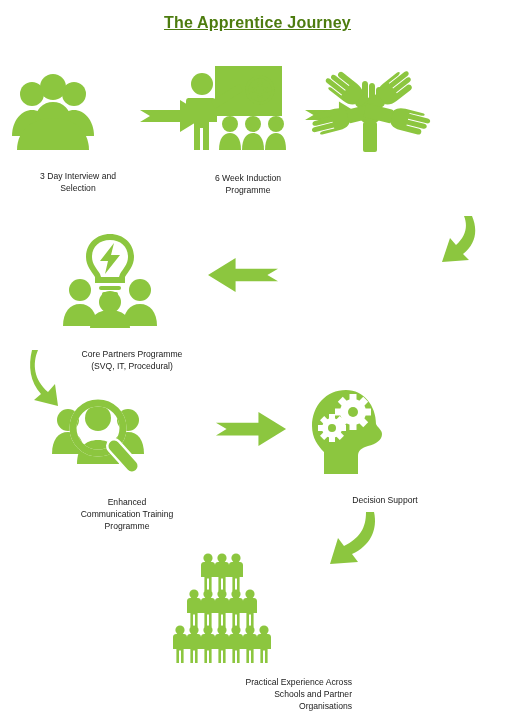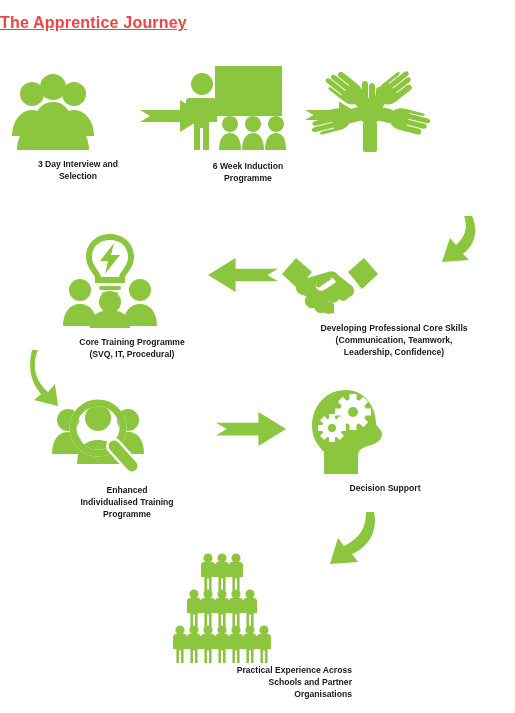--- a/index.html
+++ b/index.html
@@ -18,37 +18,38 @@
     position: absolute;
     left: 0; top: 0;
     width: 515px;
     height: 713px;
   }
   #page-title {
     position: absolute;
     left: 0;
     top: 14px;
     width: 515px;
+    text-align: center;
     font-size: 16px;
     font-weight: bold;
-    color: #ef4444;
+    color: #4d7c0f;
     text-decoration: underline;
     letter-spacing: 0.2px;
   }
   .node {
     position: absolute;
     text-align: center;
   }
   .node .caption {
     font-size: 8.6px;
-    font-weight: bold;
+    font-weight: normal;
     color: #1a1a1a;
     line-height: 1.42;
     white-space: pre-line;
-    margin-top: 8px;
+    margin-top: 20px;
   }
   .icon-box {
     display: block;
     margin: 0 auto;
   }
   .arrow {
     position: absolute;
   }
   svg { display: block; overflow: visible; }
 </style>
@@ -163,46 +164,20 @@
       </svg>
     </span>
   </div>
 
   <div class="arrow" style="left:438px; top:216px;">
     <svg width="44" height="56" viewBox="0 0 44 56">
       <path fill="#8CC63F" d="M34,0 C40,14 38,28 25,38 L31,44 L4,46 L12,22 L18,29 C28,20 30,10 26,0 Z"></path>
     </svg>
   </div>
 
-  <div class="node" style="left:278px; top:250px; width:232px;">
-    <span class="icon-box">
-      <svg width="104" height="64" viewBox="0 0 104 64">
-        <g fill="#8CC63F">
-
-          <path d="M4,24 L18,8 L34,22 L20,39 Z"></path>
-
-          <path d="M100,24 L86,8 L70,22 L84,39 Z"></path>
-
-          <path d="M18,36 C18,31 24,26 30,28 L50,22 C54,20 58,22 60,25 L74,36
-                   C78,40 76,46 71,47 C69,51 64,52 61,49 C59,53 54,54 51,51
-                   C49,55 43,55 41,51 L22,44 C18,42 18,39 18,36 Z"></path>
-
-          <path d="M40,46 C37,43 32,43 29,46 C26,49 26,53 29,56 C32,59 36,59 39,56 Z"></path>
-          <path d="M48,51 C45,48 41,48 38,51 C35,54 35,58 38,61 C41,64 45,64 48,61 Z"></path>
-          <path d="M56,54 C53,51 49,51 47,54 C44,57 44,60 47,63 C49,64 53,64 56,63 Z"></path>
-
-          <path fill="#ffffff" d="M44,28 C40,30 37,33 38,37 C39,41 44,42 48,39 L58,32 L55,28 Z"></path>
-          <path d="M46,26 C42,28 38,31 38,35 C38,37 40,38 42,37 C45,34 50,31 54,29 Z"></path>
-        </g>
-      </svg>
-    </span>
-    <div class="caption">Developing Professional Core Skills
-(Communication, Teamwork,
-Leadership, Confidence)</div>
-  </div>
 
   <div class="arrow" style="left:208px; top:258px;">
     <svg width="70" height="34" viewBox="0 0 66 32">
       <path fill="#8CC63F" d="M66,10 L26,10 L26,0 L0,16 L26,32 L26,22 L66,22 L56,16 Z"></path>
     </svg>
   </div>
 
   <div class="node" style="left:62px; top:232px; width:140px;">
     <span class="icon-box">
       <svg width="96" height="96" viewBox="0 0 96 96">
@@ -219,21 +194,21 @@
 
           <circle cx="18" cy="58" r="11"></circle>
           <circle cx="78" cy="58" r="11"></circle>
           <circle cx="48" cy="70" r="11"></circle>
           <path d="M1,94 C1,80 8,72 18,72 C28,72 35,80 35,94 Z"></path>
           <path d="M61,94 C61,80 68,72 78,72 C88,72 95,80 95,94 Z"></path>
           <path d="M28,96 C28,84 36,78 48,78 C60,78 68,84 68,96 Z"></path>
         </g>
       </svg>
     </span>
-    <div class="caption">Core Training Programme
+    <div class="caption">Core Partners Programme
 (SVQ, IT, Procedural)</div>
   </div>
 
   <div class="arrow" style="left:28px; top:350px;">
     <svg width="46" height="56" viewBox="0 0 46 56">
       <path fill="#8CC63F" d="M10,0 C4,14 6,30 20,42 L27,34 L30,56 L6,50 L13,44 C2,32 0,16 4,0 Z"></path>
     </svg>
   </div>
 
   <div class="node" style="left:52px; top:398px; width:150px;">
@@ -251,21 +226,21 @@
 
           <circle cx="46" cy="30" r="25" fill="none" stroke="#ffffff" stroke-width="7"></circle>
           <circle cx="46" cy="30" r="25" fill="none" stroke="#8CC63F" stroke-width="7"></circle>
 
           <path d="M62,48 L80,68" stroke="#ffffff" stroke-width="16" stroke-linecap="round" fill="none"></path>
           <path d="M62,48 L80,68" stroke="#8CC63F" stroke-width="11" stroke-linecap="round" fill="none"></path>
         </g>
       </svg>
     </span>
     <div class="caption">Enhanced
-Individualised Training
+Communication Training
 Programme</div>
   </div>
 
   <div class="arrow" style="left:215px; top:412px;">
     <svg width="72" height="34" viewBox="0 0 66 32">
       <path fill="#8CC63F" d="M0,10 L40,10 L40,0 L66,16 L40,32 L40,22 L0,22 L10,16 Z"></path>
     </svg>
   </div>
 
   <div class="node" style="left:310px; top:390px; width:150px;">

